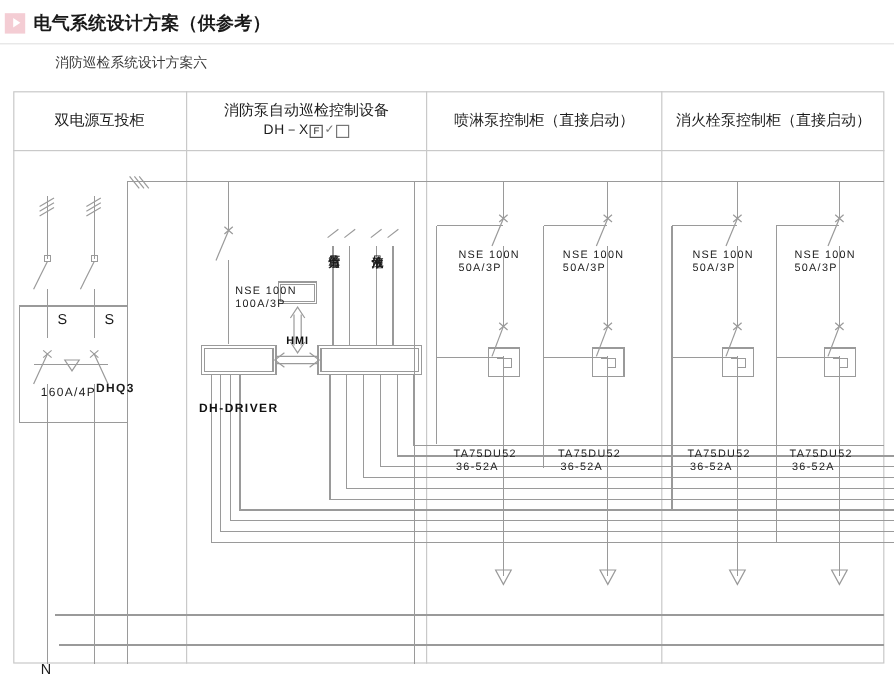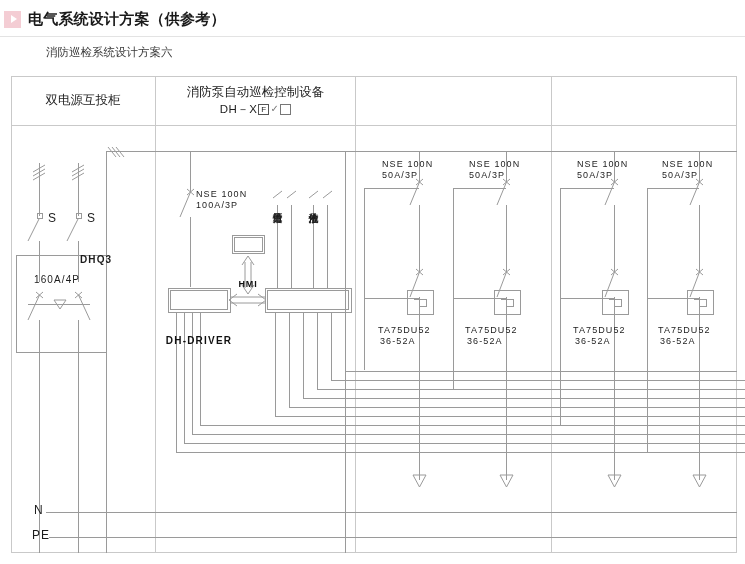--- a/index.html
+++ b/index.html
@@ -65,21 +65,21 @@
   .cap .l2{font-size:11.5px;letter-spacing:.5px;display:flex;align-items:center;gap:1px;}
   .boxchar{
     display:inline-block;border:1px solid #555;font-size:8px;line-height:9px;
     width:9px;height:9px;text-align:center;vertical-align:middle;
   }
   .boxempty{
     display:inline-block;border:1px solid #777;width:9px;height:9px;vertical-align:middle;
   }
   .chk{font-size:10px;color:#777;}
 
-  .lbl{position:absolute;font-size:9px;color:#1c1c1c;line-height:11px;white-space:nowrap;letter-spacing:1.1px;}
+  .lbl{position:absolute;font-size:9px;color:#1c1c1c;line-height:11px;white-space:nowrap;letter-spacing:1.1px;margin-top:48px;}
   .lbl.b{font-weight:bold;}
 
   .vlbl{
     position:absolute;font-size:10px;color:#1c1c1c;white-space:nowrap;
     writing-mode:vertical-rl;text-orientation:upright;letter-spacing:0px;
     line-height:11px;
   }
 
   
   .devtxt{
@@ -117,21 +117,27 @@
       <span class="boxchar">F</span>
       <span class="chk">✓</span>
       <span class="boxempty"></span>
     </div>
   </div>
 
   <div class="cap" style="left:11px;width:144px;">
     <div>双电源互投柜</div>
   </div>
 
-
+  <div class="cap" style="left:356px;width:195px;">
+    <div>喷淋泵控制柜（直接启动）</div>
+  </div>
+
+  <div class="cap" style="left:552px;width:185px;">
+    <div>消火栓泵控制柜（直接启动）</div>
+  </div>
 
   <svg class="ov" viewBox="0 0 745 564">
     <g stroke="#9a9a9a" stroke-width="1" fill="none" shape-rendering="crispEdges">
 
       <line x1="106" y1="151.5" x2="737" y2="151.5"></line>
 
       <g stroke="#9a9a9a" stroke-width="1" shape-rendering="auto">
         <line x1="108" y1="147" x2="116" y2="157"></line>
         <line x1="112" y1="147" x2="120" y2="157"></line>
         <line x1="116" y1="147" x2="124" y2="157"></line>
@@ -321,21 +327,21 @@
 
       <line x1="46" y1="512.5" x2="737" y2="512.5"></line>
       <line x1="49" y1="537.5" x2="737" y2="537.5"></line>
 
     </g>
   </svg>
 
   <div class="lbl" style="left:48px;top:213px;font-size:12px;letter-spacing:0;">S</div>
   <div class="lbl" style="left:87px;top:213px;font-size:12px;letter-spacing:0;">S</div>
 
-  <div class="lbl b" style="left:42px;top:254px;font-size:10px;padding-left:38px;">DHQ3</div>
+  <div class="lbl b" style="left:42px;top:271px;font-size:10px;padding-left:38px;">DHQ3</div>
   <div class="lbl" style="left:34px;top:274px;font-size:10px;">160A/4P</div>
 
   <div class="lbl" style="left:196px;top:189px;">NSE 100N</div>
   <div class="lbl" style="left:196px;top:200px;">100A/3P</div>
 
   <div class="devtxt" style="left:232px;top:235px;width:32px;height:18px;font-size:9px;letter-spacing:.8px;">HMI</div>
 
   <div class="devtxt" style="left:168px;top:288px;width:62px;height:24px;">DH-DRIVER</div>
 
 

